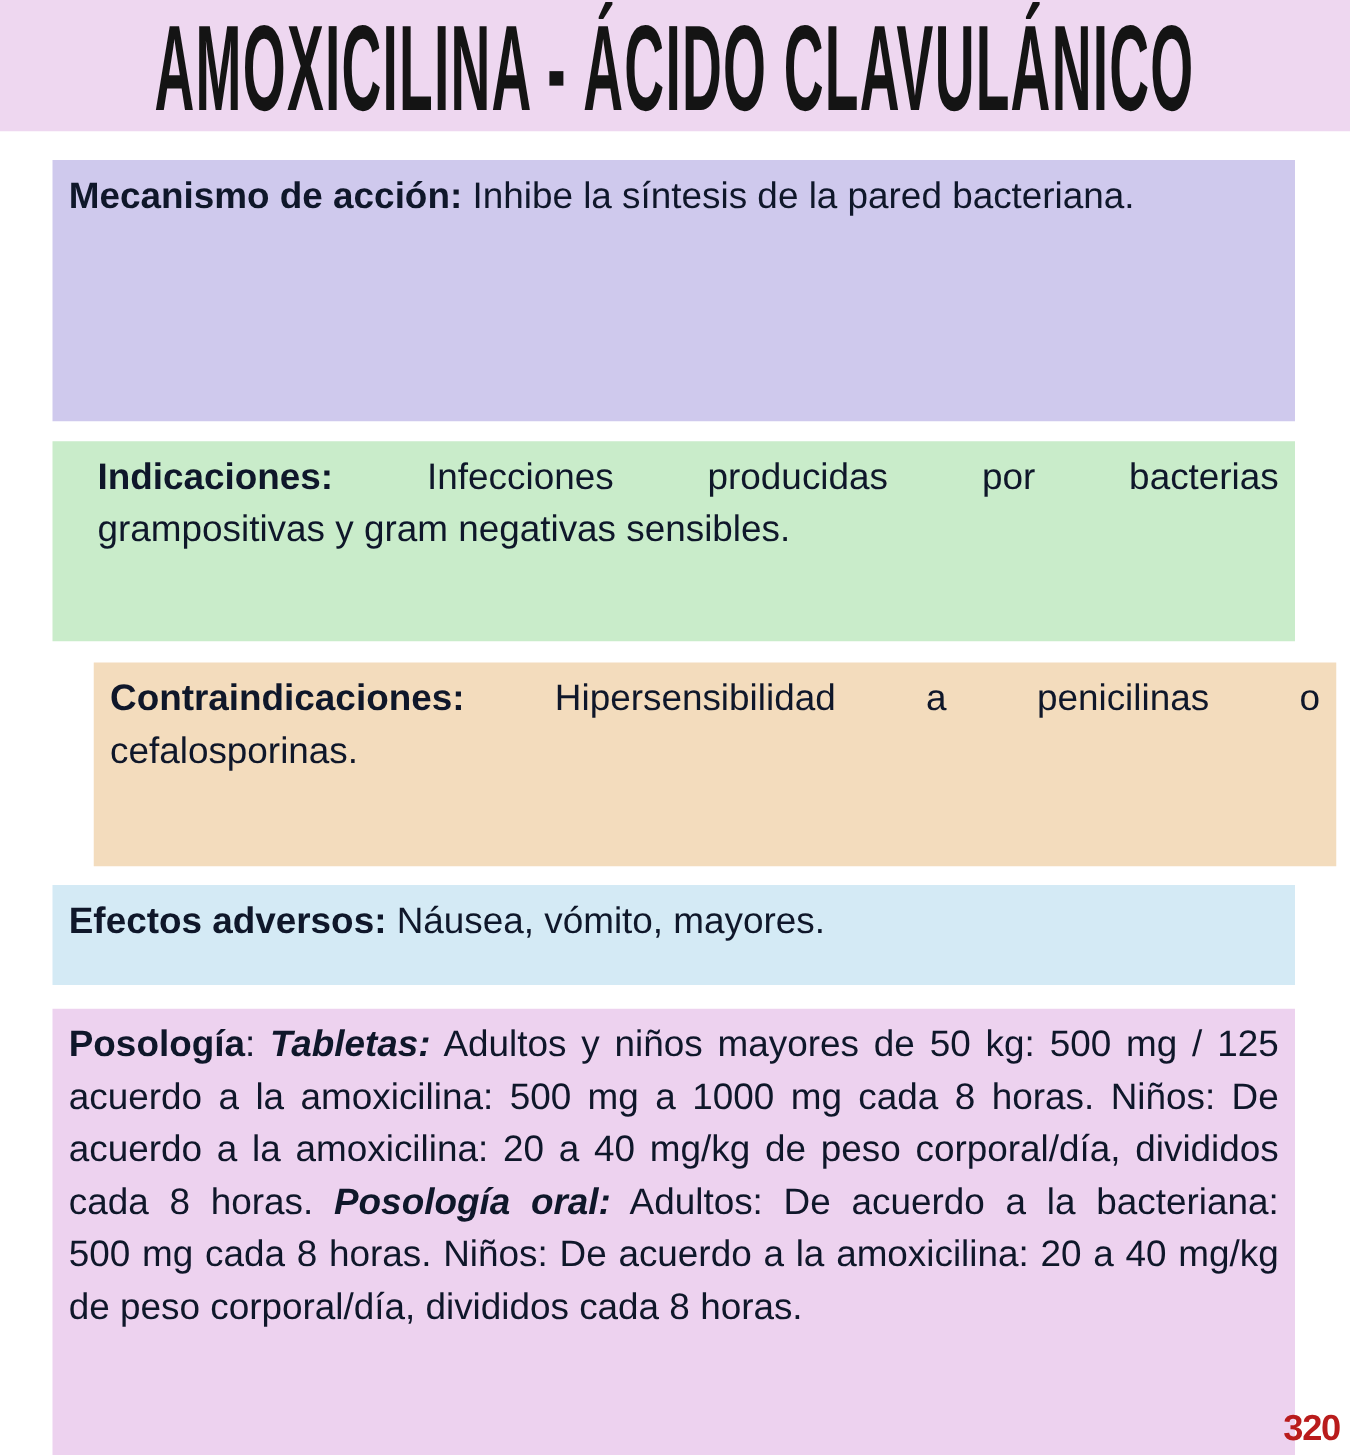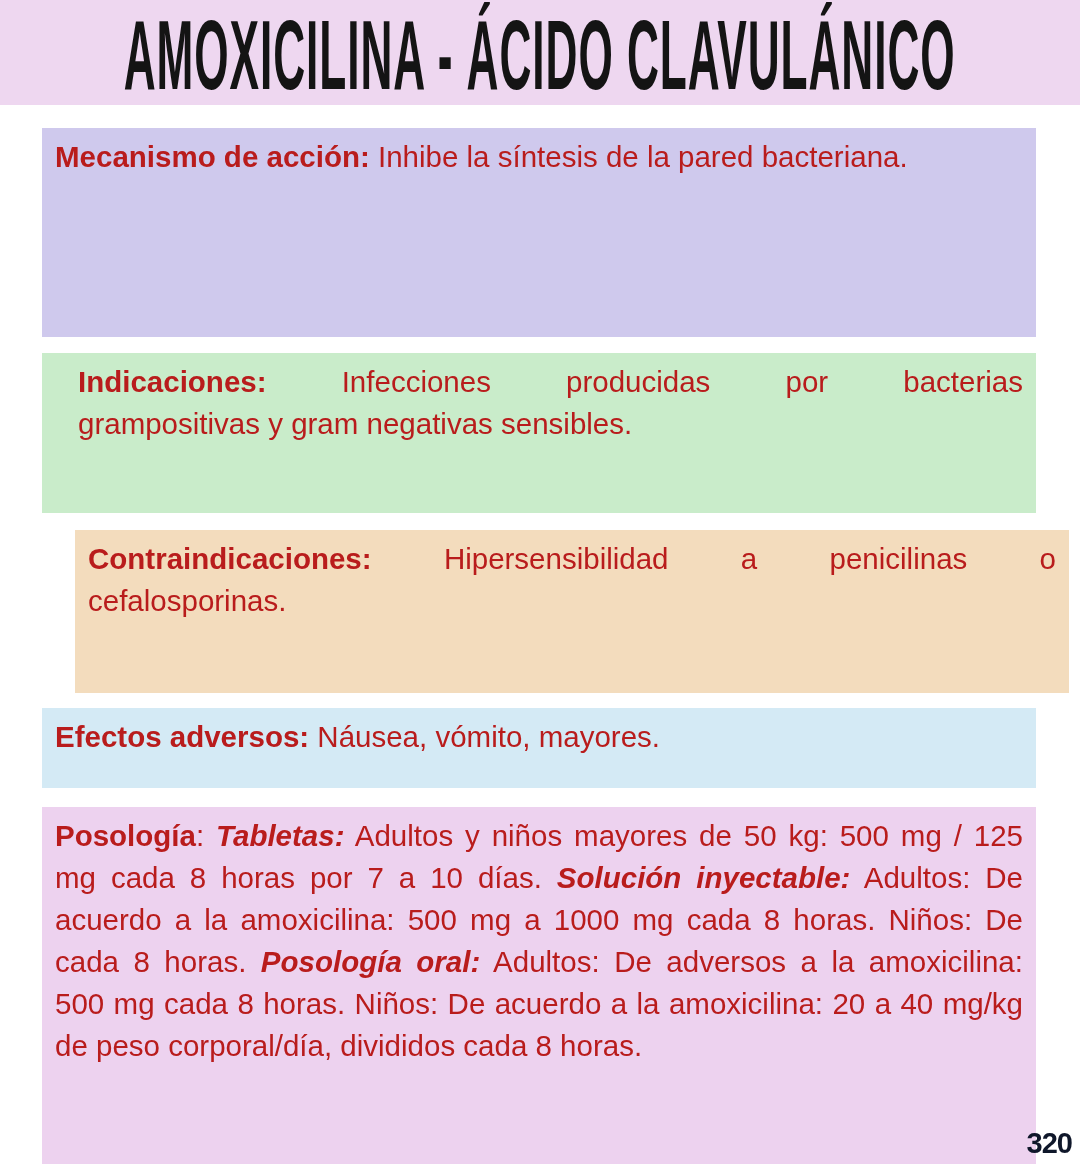--- a/index.html
+++ b/index.html
@@ -35,21 +35,21 @@
     transform-origin: center center;
     padding-top: 4px;
   }
   .card {
     position: absolute;
     left: 42px;
     width: 994px;
     padding: 8px 13px 0 13px;
     font-size: 29.5px;
     line-height: 42px;
-    color: #b91c1c;
+    color: #0f172a;
   }
   .card .line {
     text-align: justify;
     text-align-last: justify;
   }
   .card .line:last-child {
     text-align-last: left;
   }
   .b { font-weight: bold; }
   .i { font-style: italic; }
@@ -57,21 +57,21 @@
   #sec-indicaciones    { top: 353px; height: 160px; padding-left: 36px; }
   #sec-contraindicaciones { top: 530px; height: 163px; }
   #sec-efectos         { top: 708px; height: 80px;  }
   #sec-posologia       { top: 807px; height: 366px; }
   .page-number {
     position: absolute;
     top: 1127px;
     right: 8px;
     font-size: 29px;
     font-weight: bold;
-    color: #0f172a;
+    color: #b91c1c;
     letter-spacing: -1px;
   }
 </style>
 </head>
 <body>
 
 <div class="page">
 
   <header class="title-band" style="background-color: rgb(238, 215, 240);">
     <h1 class="title">AMOXICILINA - ÁCIDO CLAVULÁNICO</h1>
@@ -90,22 +90,22 @@
       <div class="line"><span class="b">Contraindicaciones:</span><span> Hipersensibilidad a penicilinas o</span></div>
       <div class="line"><span>cefalosporinas.</span></div>
     </section>
 
   <section class="card" id="sec-efectos" style="background-color: rgb(212, 234, 245);">
       <div class="line"><span class="b">Efectos adversos:</span><span> Náusea, vómito, mayores.</span></div>
     </section>
 
   <section class="card" id="sec-posologia" style="background-color: rgb(237, 210, 239);">
       <div class="line"><span class="b">Posología</span><span>: </span><span class="b i">Tabletas:</span><span> Adultos y niños mayores de 50 kg: 500 mg / 125</span></div>
-      <div class="line"><span>mg cada 8 horas por 7 a 10 días. </span><span class="b i">Solución inyectable:</span><span> Adultos: De</span></div>
       <div class="line"><span>acuerdo a la amoxicilina: 500 mg a 1000 mg cada 8 horas. Niños: De</span></div>
-      <div class="line"><span>cada 8 horas. </span><span class="b i">Posología oral:</span><span> Adultos: De adversos a la amoxicilina:</span></div>
+      <div class="line"><span>acuerdo a la amoxicilina: 20 a 40 mg/kg de peso corporal/día, divididos</span></div>
+      <div class="line"><span>cada 8 horas. </span><span class="b i">Posología oral:</span><span> Adultos: De acuerdo a la bacteriana:</span></div>
       <div class="line"><span>500 mg cada 8 horas. Niños: De acuerdo a la amoxicilina: 20 a 40 mg/kg</span></div>
       <div class="line"><span>de peso corporal/día, divididos cada 8 horas.</span></div>
     </section>
 
   <div class="page-number">320</div>
 
 </div>
 
 </body></html>

